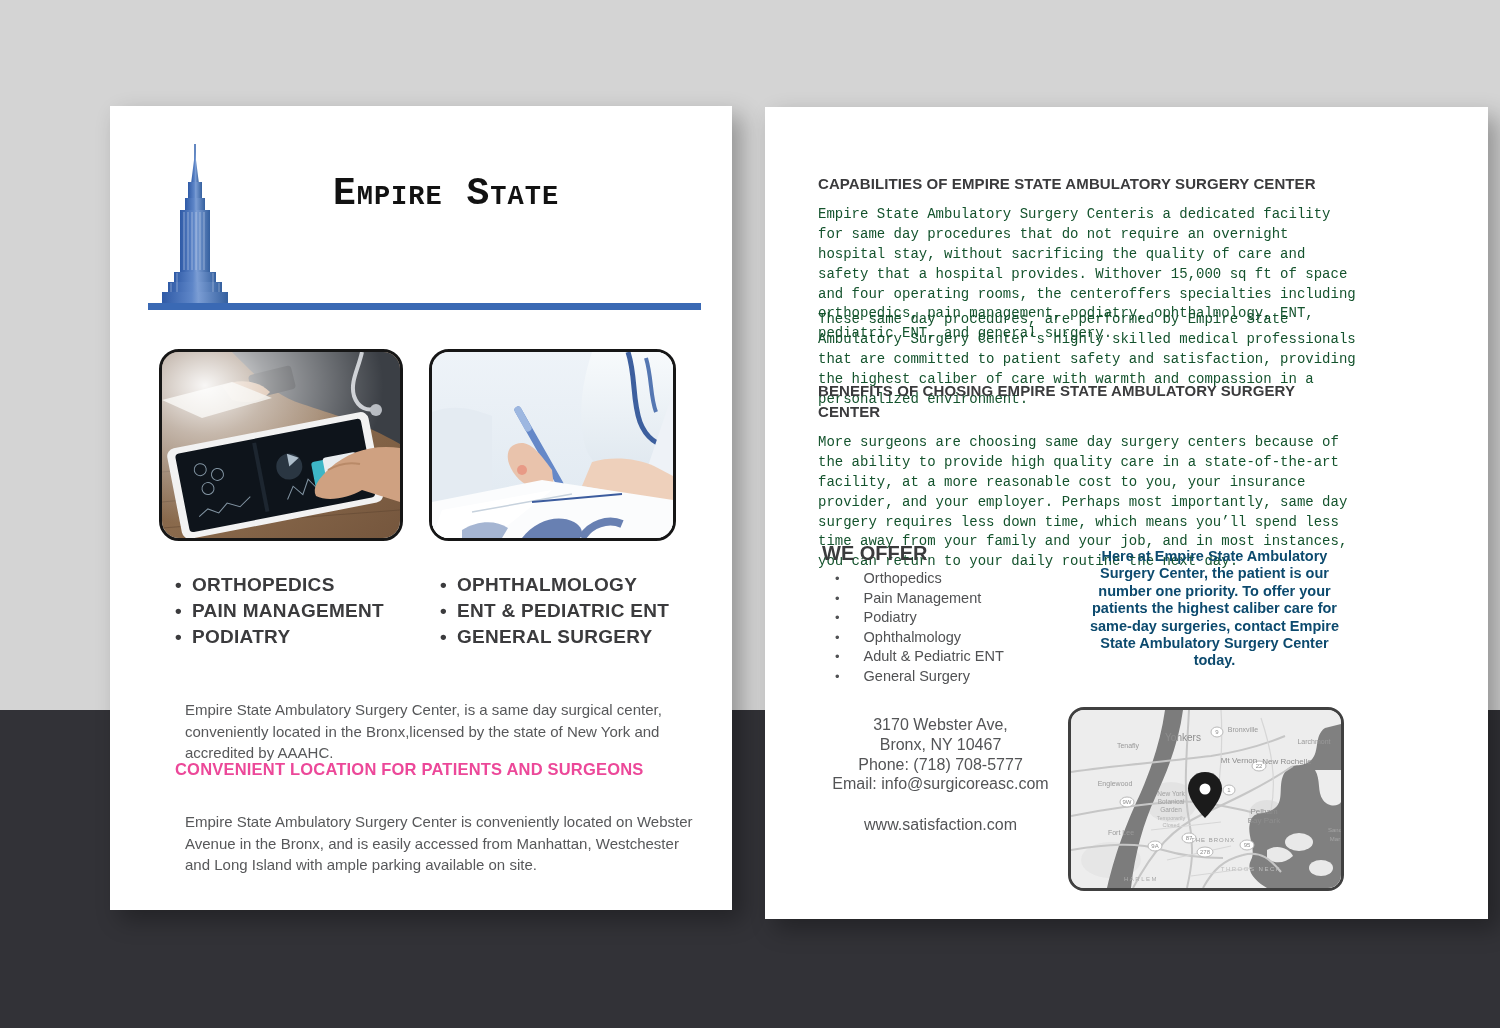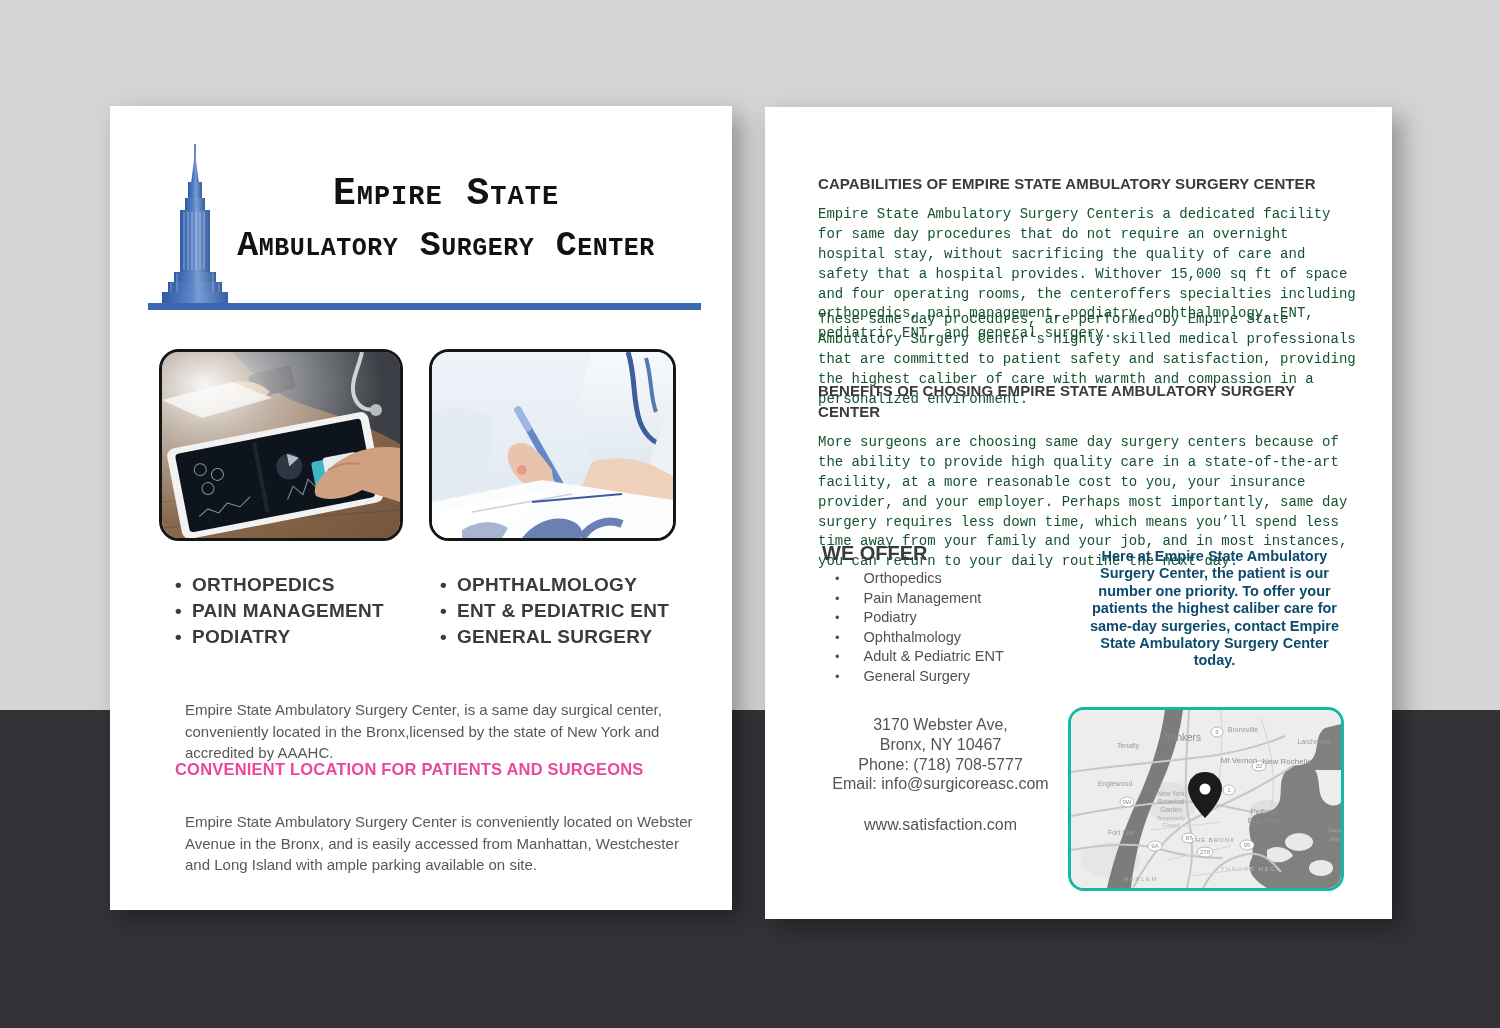--- a/index.html
+++ b/index.html
@@ -4,21 +4,21 @@
 <style>
   html,body{margin:0;padding:0;}
   body{
     width:1500px;height:1028px;position:relative;overflow:hidden;
     font-family:"Liberation Sans",sans-serif;
     background:#d4d4d4;
   }
   .bg-bottom{position:absolute;left:0;top:710px;width:1500px;height:318px;background:#323237;}
   .page{position:absolute;background:#ffffff;box-shadow:10px 10px 22px rgba(0,0,0,.30);}
   #page1{left:110px;top:106px;width:622px;height:804px;}
-  #page2{left:765px;top:107px;width:627px;height:812px;}
+  #page2{left:765px;top:107px;width:723px;height:812px;}
 
   
   .logo-building{position:absolute;left:45px;top:36px;width:80px;height:172px;}
   .logo-title{position:absolute;left:98px;top:62px;width:476px;text-align:center;
     font-family:Liberation Mono, monospace;font-weight:700;color:#121212;}
   .logo-title .l1{font-size:38px;line-height:52px;font-variant:small-caps;letter-spacing:1px;}
   .logo-title .l2{font-size:35px;line-height:52px;font-variant:small-caps;letter-spacing:.5px;}
   .blue-rule{position:absolute;left:38px;top:197px;width:553px;height:7px;background:#3a69b4;}
 
   .photo{position:absolute;top:243px;height:186px;border:3px solid #161616;border-radius:20px;overflow:hidden;background:#ddd;}
@@ -52,21 +52,21 @@
   #offer-list li::before{content:"\2022";margin-right:24px;font-size:13px;}
 
   #callout{position:absolute;left:318px;top:441px;width:263px;margin:0;text-align:center;
     font-size:14.5px;font-weight:700;line-height:1.2;color:#0c4a6e;}
 
   #contact{position:absolute;left:28px;top:608px;width:295px;text-align:center;
     font-size:16px;line-height:1.24;color:#535456;}
   #contact .site{margin-top:21px;}
 
   #map-figure{position:absolute;left:303px;top:600px;width:270px;height:178px;
-    border:3px solid #14b8a6;border-radius:16px;overflow:hidden;background:#ededed;}
+    border:3px solid #404040;border-radius:16px;overflow:hidden;background:#ededed;}
 </style>
 </head>
 <body>
 
 <div class="bg-bottom"></div>
 
 <div class="page" id="page1">
 
   <svg class="logo-building" viewBox="0 0 80 172">
     <defs>
@@ -96,21 +96,20 @@
       <line x1="22" y1="131" x2="22" y2="150"></line>
         <line x1="58" y1="131" x2="58" y2="150"></line>
       <line x1="16" y1="141" x2="16" y2="150"></line>
         <line x1="64" y1="141" x2="64" y2="150"></line>
     </g>
     <rect x="7" y="150" width="66" height="14" fill="url(#bld)"></rect>
   </svg>
 
   <div class="logo-title">
     <div class="l1">Empire State</div>
-    <div class="l2">Ambulatory Surgery Center</div>
   </div>
   <div class="blue-rule"></div>
 
   <figure class="photo" id="photo1" style="margin:0">
     <svg width="238" height="186" viewBox="0 0 238 186">
       <defs>
         <linearGradient id="wood" x1="0" y1="0" x2="1" y2="1">
           <stop offset="0" stop-color="#6e513a"></stop>
             <stop offset="0.5" stop-color="#8a6a4c"></stop>
             <stop offset="1" stop-color="#75563d"></stop>

